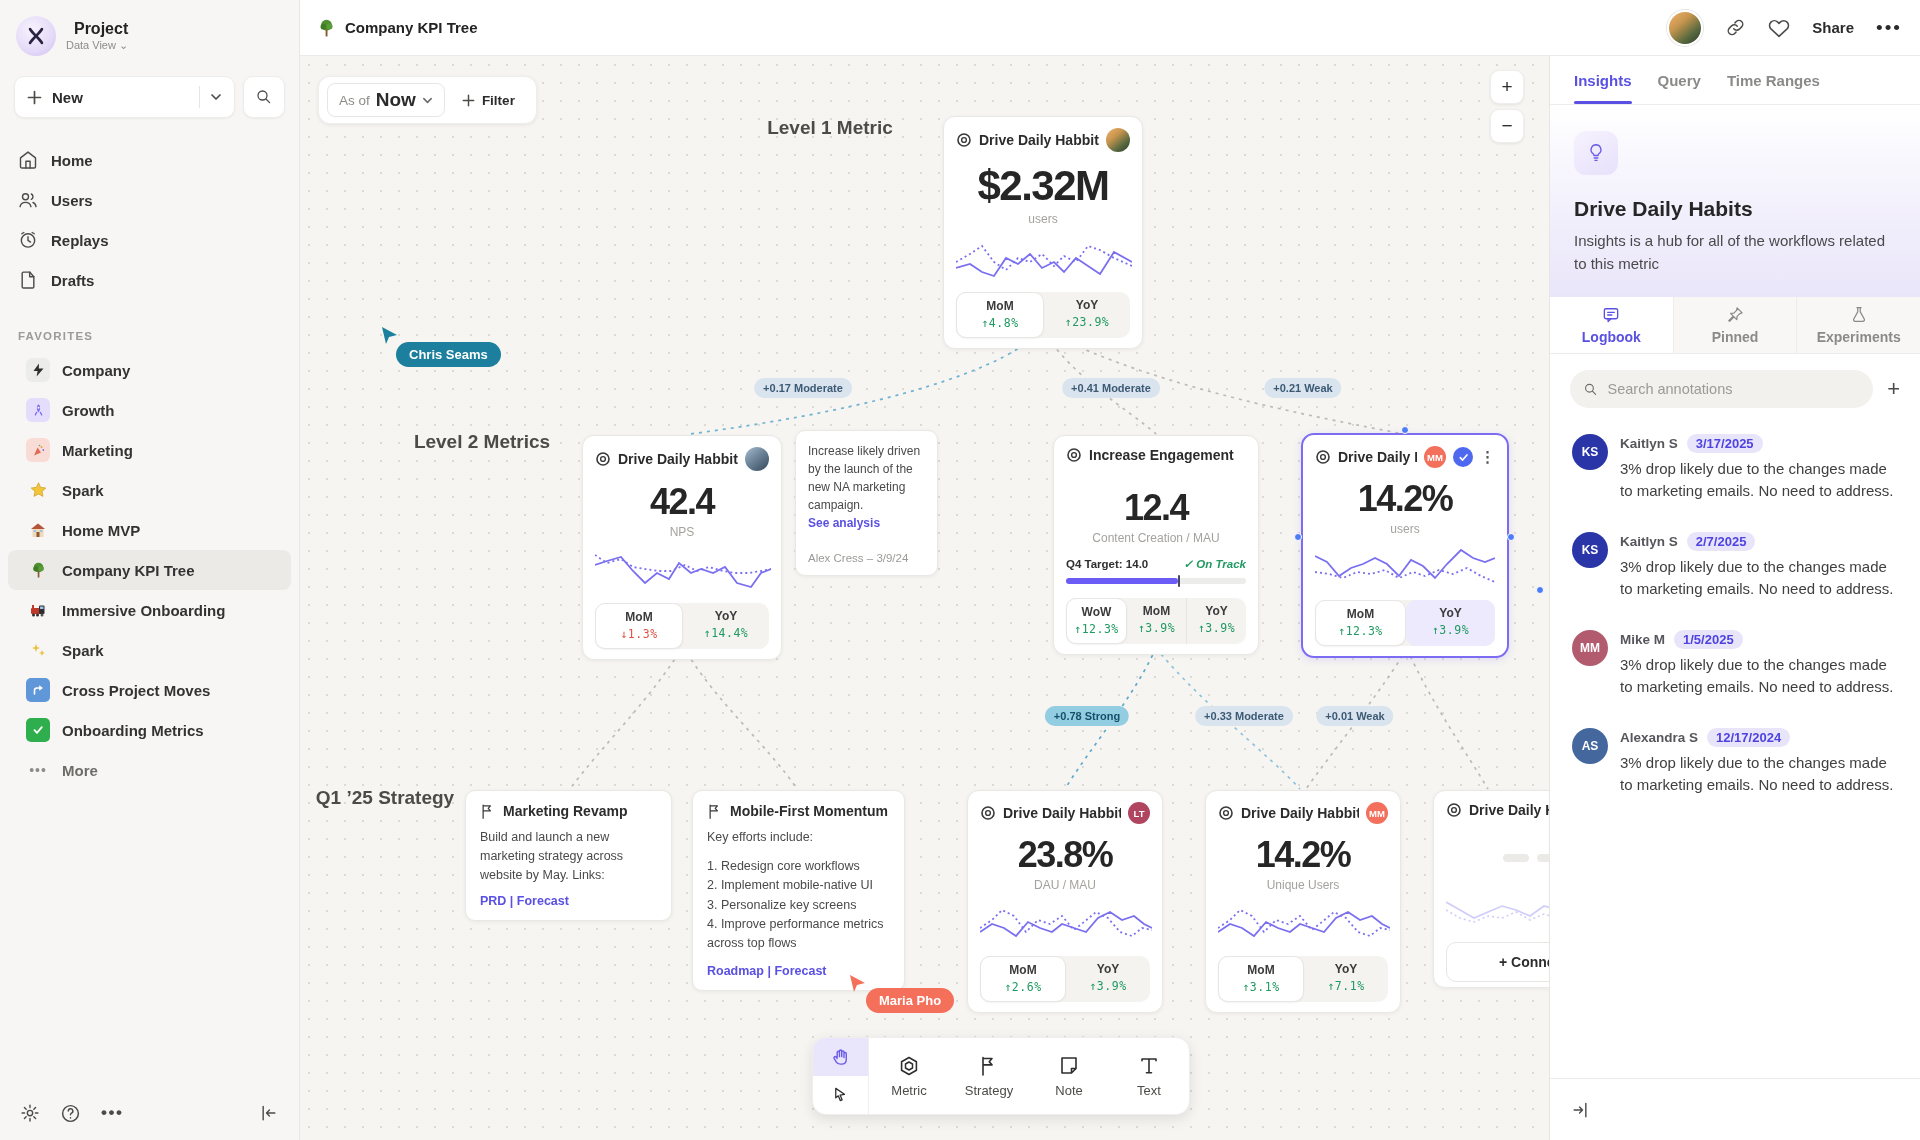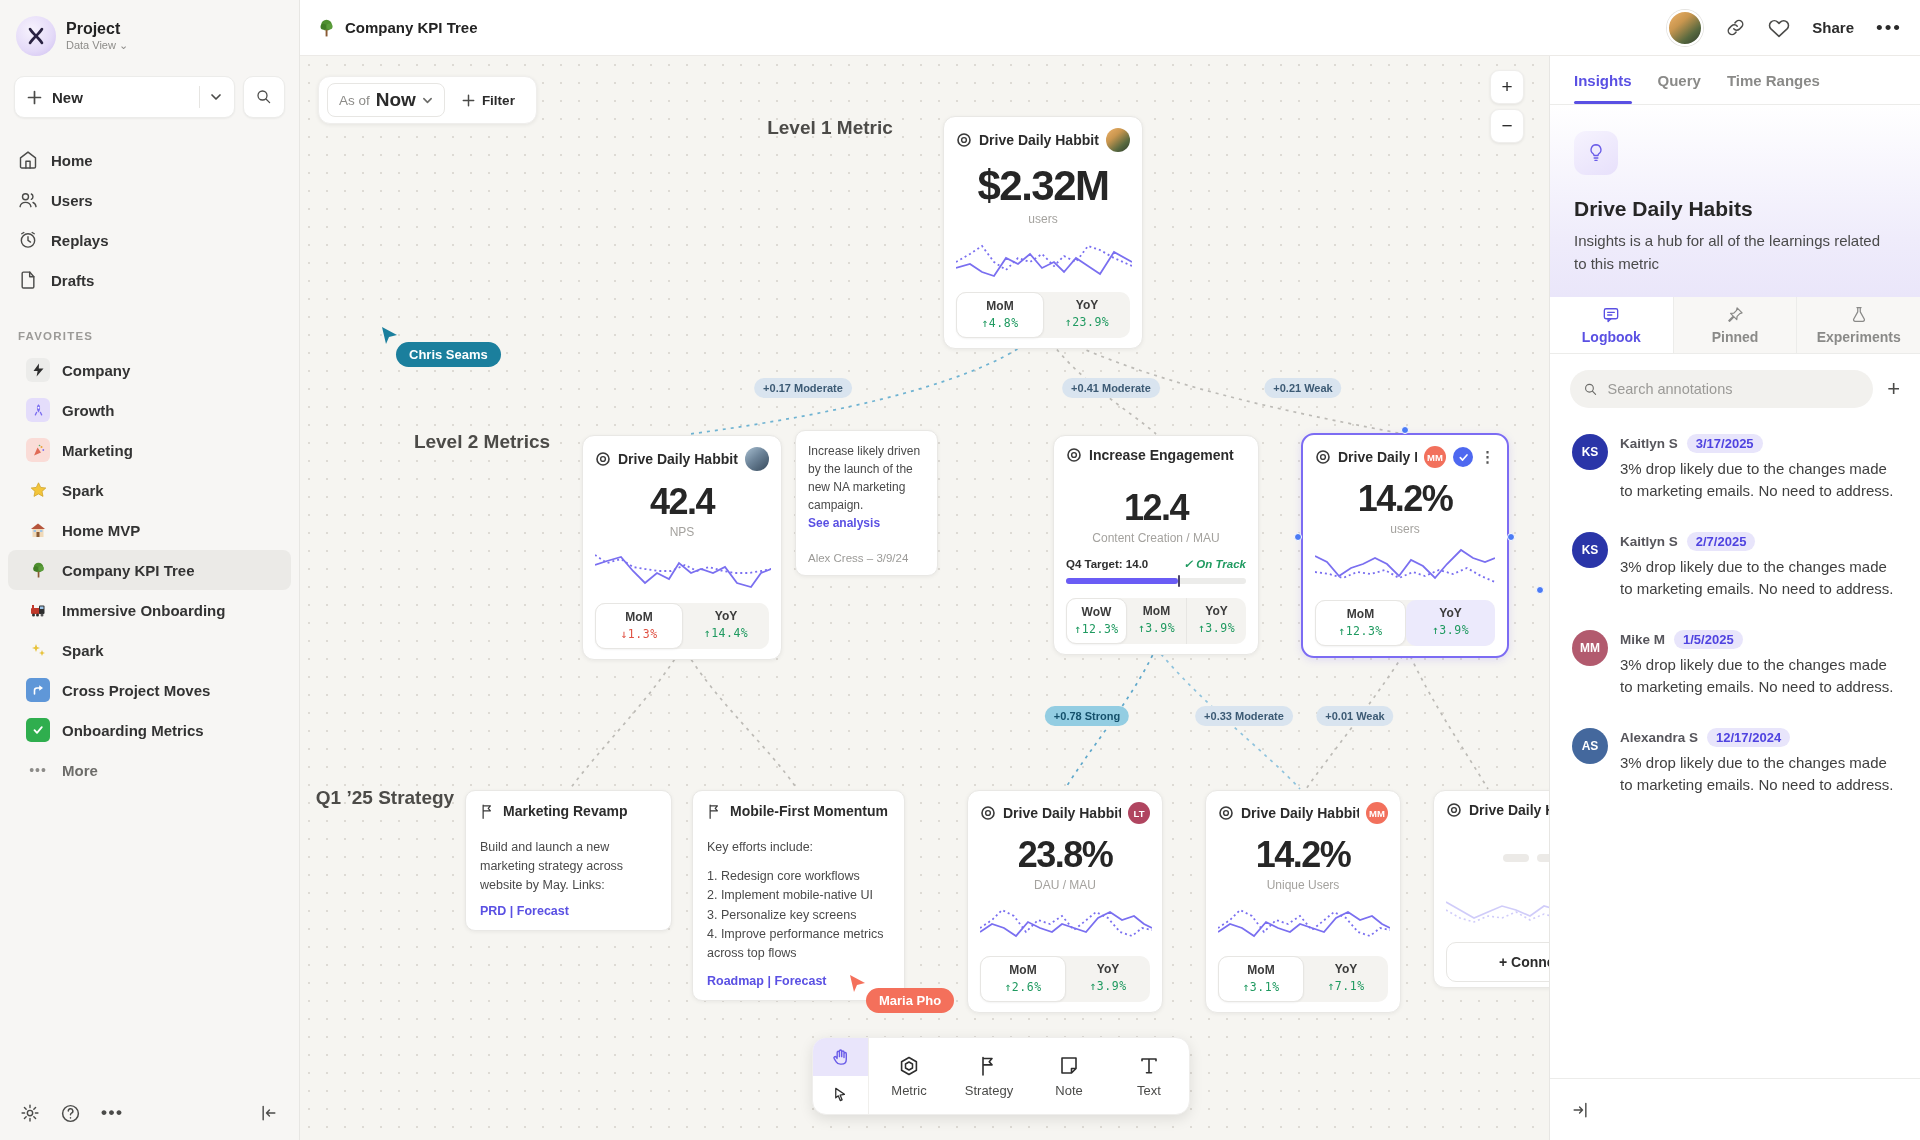--- a/index.html
+++ b/index.html
@@ -2,21 +2,21 @@
 <html><head>
 <meta charset="utf-8">
 <style>
   * { box-sizing: border-box; margin:0; padding:0; }
   html,body { width:1920px; height:1140px; overflow:hidden; background:#f6f5f1;
     font-family:"Liberation Sans", sans-serif; color:#2e2e2e; }
 
   
   .sidebar { position:absolute; left:0; top:0; width:300px; height:1140px;
     background:#f7f6f4; border-right:1px solid #e7e6e3; z-index:10; }
-  .ws-head { display:flex; align-items:center; gap:10px; padding:16px 16px 6px; }
+  .ws-head { display:flex; align-items:center; gap:10px; padding:16px 16px 6px;text-align:right; }
   .ws-logo { width:40px; height:40px; border-radius:50%;
     background:radial-gradient(circle at 40% 35%, #f7f3fd 0%, #e4daf8 60%, #cdbcf0 100%);
     display:flex; align-items:center; justify-content:center; }
   .ws-name { font-size:16px; font-weight:700; color:#232323; }
   .ws-view { font-size:11px; color:#8d8c89; margin-top:1px; }
   .new-row { display:flex; gap:8px; padding:14px 14px 0; }
   .new-btn { flex:1; height:42px; background:#fff; border:1px solid #ececea; border-radius:10px;
     box-shadow:0 1px 2px rgba(0,0,0,.05); display:flex; align-items:center; padding:0 12px; gap:10px; cursor:pointer; }
   .new-btn .lbl { font-size:15px; font-weight:700; color:#2b2b2b; flex:1; }
   .new-divider { width:1px; height:22px; background:#e6e5e2; }
@@ -79,21 +79,21 @@
   .tgt-row { display:flex; align-items:center; justify-content:space-between; margin-top:12px; }
   .tgt-lbl { font-size:11.5px; font-weight:700; color:#2f2f2f; }
   .tgt-ok { font-size:11.5px; font-weight:700; color:#1f9a60;font-style:italic; }
   .pbar { height:6px; background:#ececea; border-radius:4px; margin-top:7px; position:relative; }
   .pfill { height:6px; width:62%; background:#6a5cf5; border-radius:4px; }
   .ptick { position:absolute; left:62%; top:-3px; width:2.5px; height:12px; background:#4c4666; border-radius:1px; }
 
   .note { position:absolute; background:#fff; border:1px solid #e9e8e5; border-radius:10px;
     box-shadow:0 1px 4px rgba(0,0,0,.06); padding:12px 14px; z-index:2; }
   .note-t { display:flex; align-items:center; gap:8px; font-size:14px; font-weight:700; color:#2c2c2c; }
-  .note-b { font-size:12.5px; color:#4a4a4a; line-height:1.5; margin-top:19px; }
+  .note-b { font-size:12.5px; color:#4a4a4a; line-height:1.5; margin-top:9px; }
   .note-link { font-size:12.5px; font-weight:600; color:#5a50e3; margin-top:10px; cursor:pointer; }
   .note-by { font-size:11.5px; color:#9b9a97; margin-top:22px; }
   .note-ol { font-size:12.5px; color:#4a4a4a; line-height:1.55; margin-top:10px; }
 
   .skel { height:8px; border-radius:4px; background:#eceae7; display:inline-block; }
   .connect-btn { margin-top:10px; height:40px; border:1px solid #e7e6e3; border-radius:10px; background:#fff;
     display:flex; align-items:center; justify-content:center; font-size:14px; font-weight:600; color:#2d2d2d; cursor:pointer; }
 
   .cursor-pill { position:absolute; color:#fff; font-size:13px; font-weight:600; padding:5px 13px;
     border-radius:16px; z-index:6; white-space:nowrap; }
@@ -705,21 +705,21 @@
     <div class="rtab">Time Ranges</div>
   </div>
 
   <div class="hero">
     <div class="bulb-chip">
       <svg width="22" height="22" viewBox="0 0 24 24">
         <path d="M12 3a5.4 5.4 0 0 1 3.1 9.8c-.6.5-.9 1.1-.9 1.9h-4.4c0-.8-.3-1.4-.9-1.9A5.4 5.4 0 0 1 12 3zM10 17.5h4M10.8 20h2.4" stroke="#6a5ce8" stroke-width="1.5" fill="none" stroke-linecap="round" stroke-linejoin="round"></path>
         </svg>
     </div>
     <div class="hero-title">Drive Daily Habits</div>
-    <div class="hero-desc">Insights is a hub for all of the learnings related to this metric</div>
+    <div class="hero-desc">Insights is a hub for all of the workflows related to this metric</div>
   </div>
 
   <div class="subtabs">
     <div class="subtab active">
       <svg width="20" height="20" viewBox="0 0 24 24">
         <rect x="4" y="4.5" width="16" height="12" rx="2" stroke="#5a50e3" stroke-width="1.6" fill="none"></rect>
         <path d="M8.5 16.5v3.4l3.4-3.4M8 8.8h8M8 12h5" stroke="#5a50e3" stroke-width="1.6" fill="none" stroke-linecap="round" stroke-linejoin="round"></path>
         </svg>
       <span class="st-lbl">Logbook</span>
     </div>

